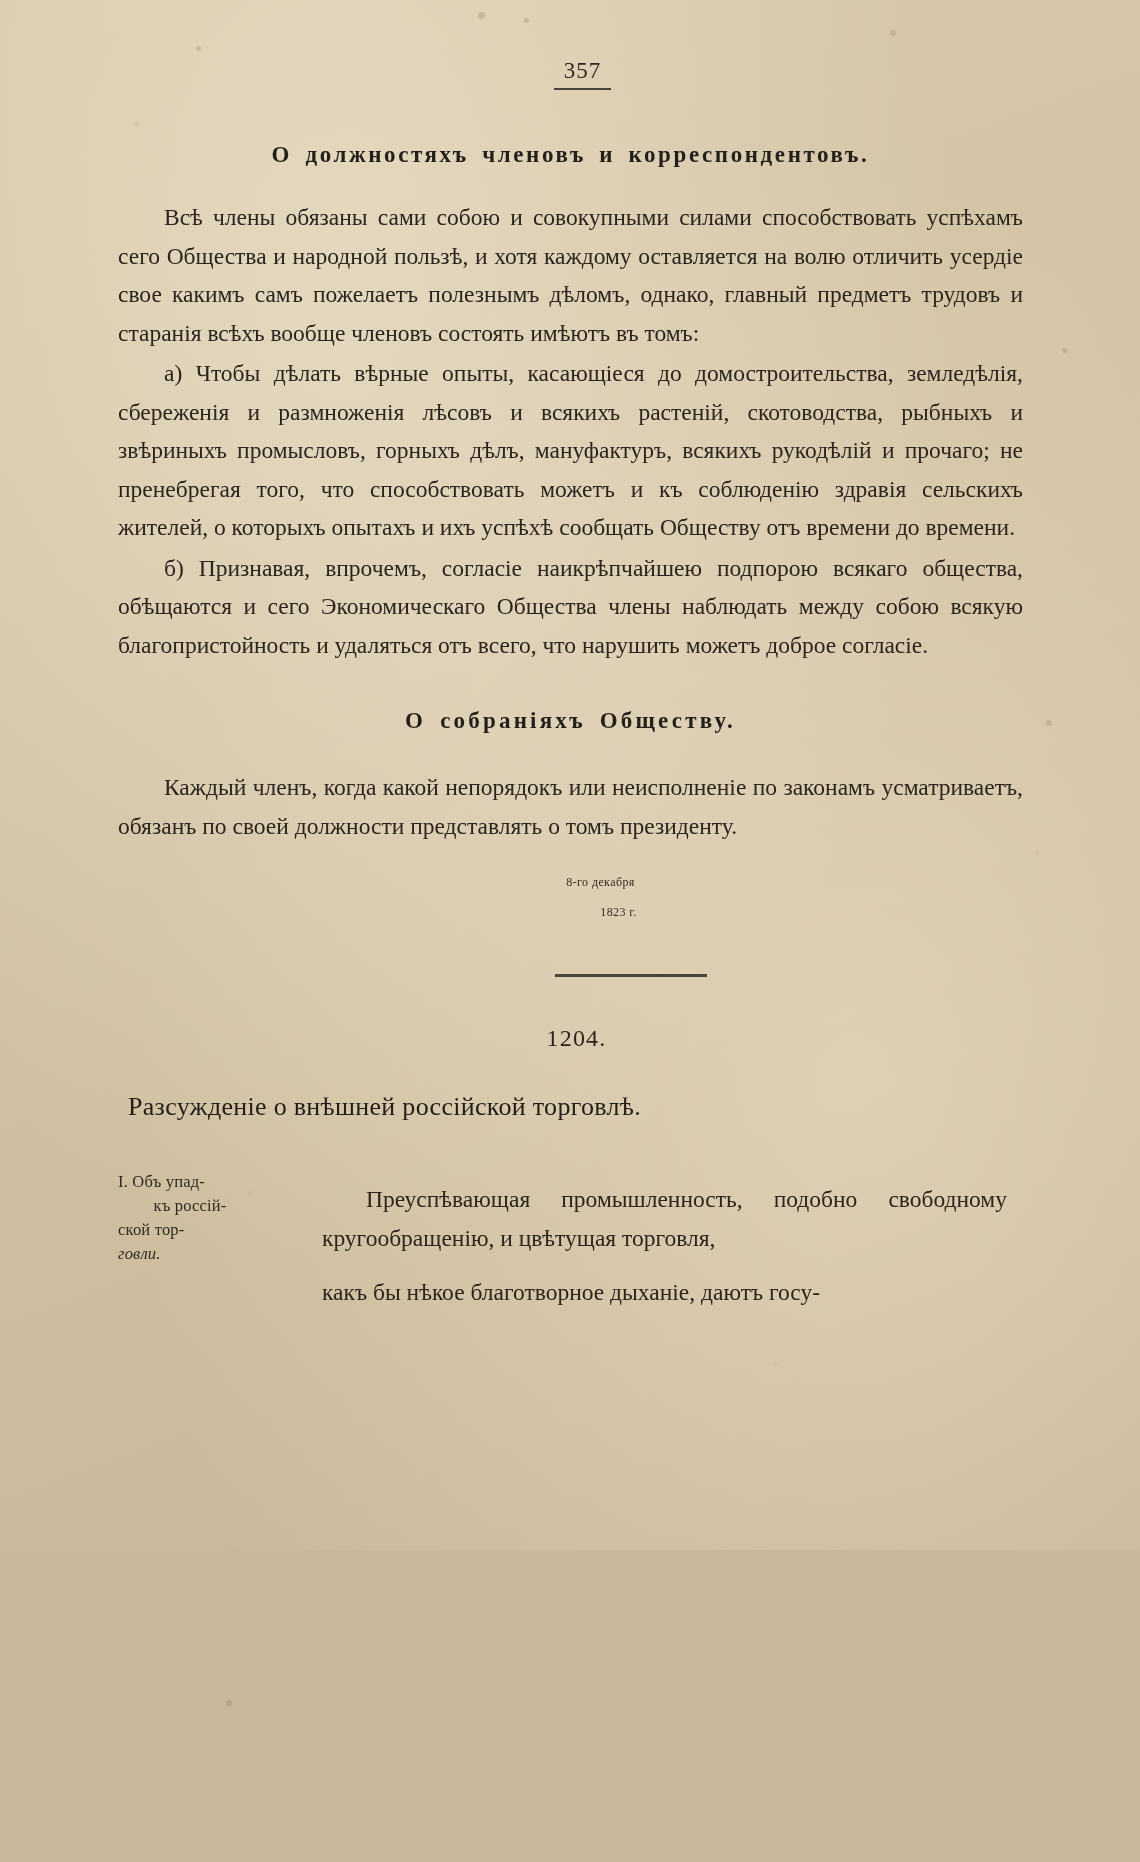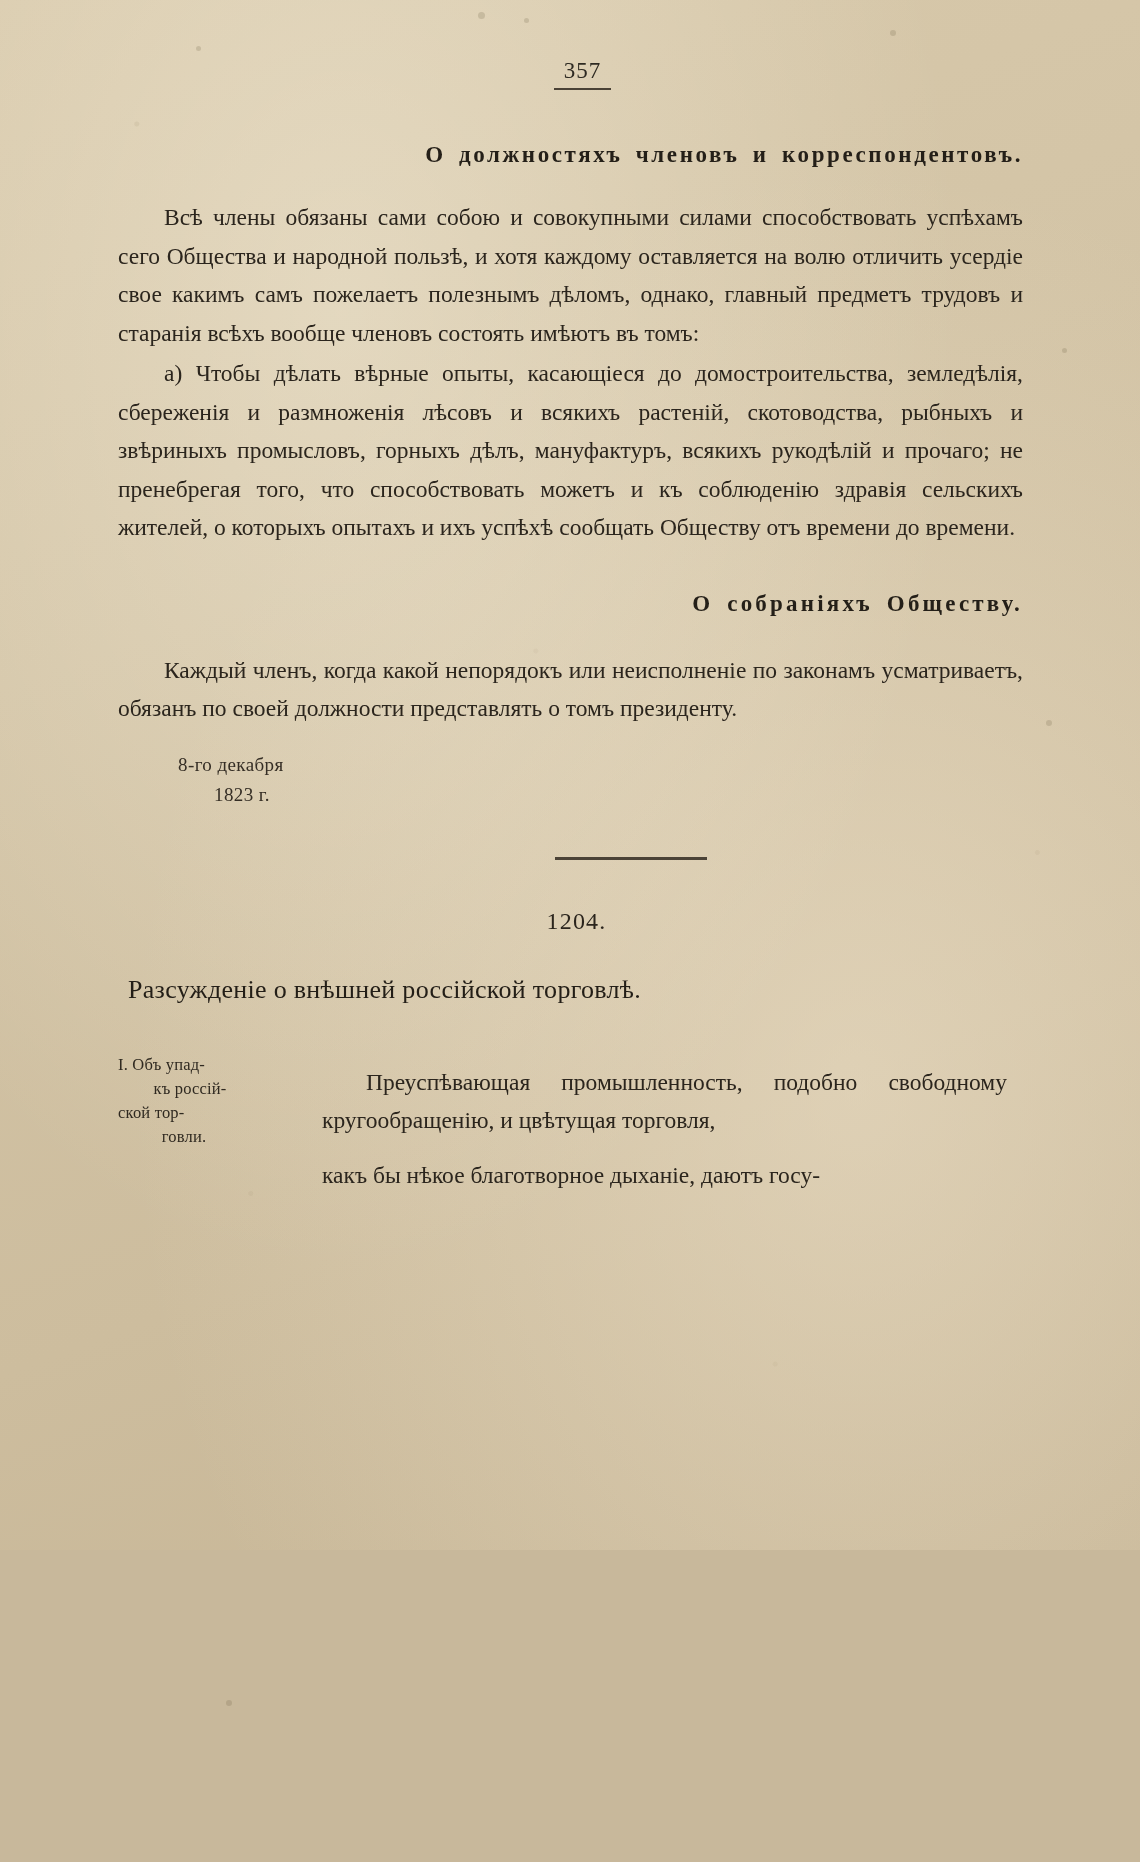--- a/index.html
+++ b/index.html
@@ -53,21 +53,21 @@
     letter-spacing: 1px;
     color: #2e2a22;
     padding: 0 10px 4px 10px;
     border-bottom: 2px solid #4a4236;
     position: relative;
     left: 12px;
   }
 
   
   .head-center {
-    text-align: right;
+    text-align: center;
     font-size: 23px;
     letter-spacing: 2.6px;
     color: #241f18;
     margin: 0 0 30px 0;
     word-spacing: 5px;
   }
   .head-center.sub {
     margin: 44px 0 34px 0;
     letter-spacing: 3.2px;
   }
@@ -81,24 +81,25 @@
     text-align: justify;
     text-justify: inter-word;
     text-indent: 46px;
     hyphens: manual;
   }
 
   
   .dateline {
     margin-top: 22px;
     margin-left: 60px;
-    font-size: 19px;
+    font-size: 12px;
     line-height: 30px;
     color: #352e25;
     letter-spacing: .4px;
+    text-align: center;
   }
   .dateline .yr { display: block; margin-left: 36px; }
 
   
   .rule-wrap {
     margin: 36px 0 44px 0;
     text-align: center;
   }
   .rule {
     display: inline-block;
@@ -142,21 +143,21 @@
     color: #2f2920;
     text-align: right;
     padding-top: 6px;
     padding-right: 8px;
     letter-spacing: .2px;
   }
   .margin-note .ln { display: block; }
   .margin-note .ln.l1 { text-align: left; }
   .margin-note .ln.l2 { text-align: center; padding-right: 4px; }
   .margin-note .ln.l3 { text-align: left; }
-  .margin-note .ln.l4 { text-align: center; padding-right: 16px; }
+  .margin-note .ln.l4 { text-align: left; padding-right: 16px; font-style: italic; }
   .margin-body {
     flex: 1 1 auto;
   }
   .margin-body p {
     margin: 16px;
     font-size: 23.5px;
     line-height: 38.5px;
     color: #2b251d;
     text-align: justify;
     text-indent: 44px;
@@ -185,20 +186,21 @@
   <div class="content">
 
     <div class="folio-wrap">
       <span class="folio">357</span>
     </div>
 
     <h2 class="head-center">О должностяхъ членовъ и корреспондентовъ.</h2>
 
     <p class="body">Всѣ члены обязаны сами собою и совокупными силами способствовать успѣхамъ сего Общества и народной пользѣ, и хотя каждому оставляется на волю отличить усердіе свое какимъ самъ пожелаетъ полезнымъ дѣломъ, однако, главный предметъ трудовъ и старанія всѣхъ вообще членовъ состоять имѣютъ въ томъ:</p>
     <p class="body">а) Чтобы дѣлать вѣрные опыты, касающіеся до домостроительства, земледѣлія, сбереженія и размноженія лѣсовъ и всякихъ растеній, скотоводства, рыбныхъ и звѣриныхъ промысловъ, горныхъ дѣлъ, мануфактуръ, всякихъ рукодѣлій и прочаго; не пренебрегая того, что способствовать можетъ и къ соблюденію здравія сельскихъ жителей, о которыхъ опытахъ и ихъ успѣхѣ сообщать Обществу отъ времени до времени.</p>
+    <p class="body">б) Признавая, впрочемъ, согласіе наикрѣпчайшею подпорою всякаго общества, обѣщаются и сего Экономическаго Общества члены наблюдать между собою всякую благопристойность и удаляться отъ всего, что нарушить можетъ доброе согласіе.</p>
 
     <h2 class="head-center sub">О собраніяхъ Обществу.</h2>
 
     <p class="body">Каждый членъ, когда какой непорядокъ или неисполненіе по законамъ усматриваетъ, обязанъ по своей должности представлять о томъ президенту.</p>
 
     <div class="dateline">
       <span class="day">8-го декабря</span>
       <span class="yr">1823 г.</span>
     </div>
 

